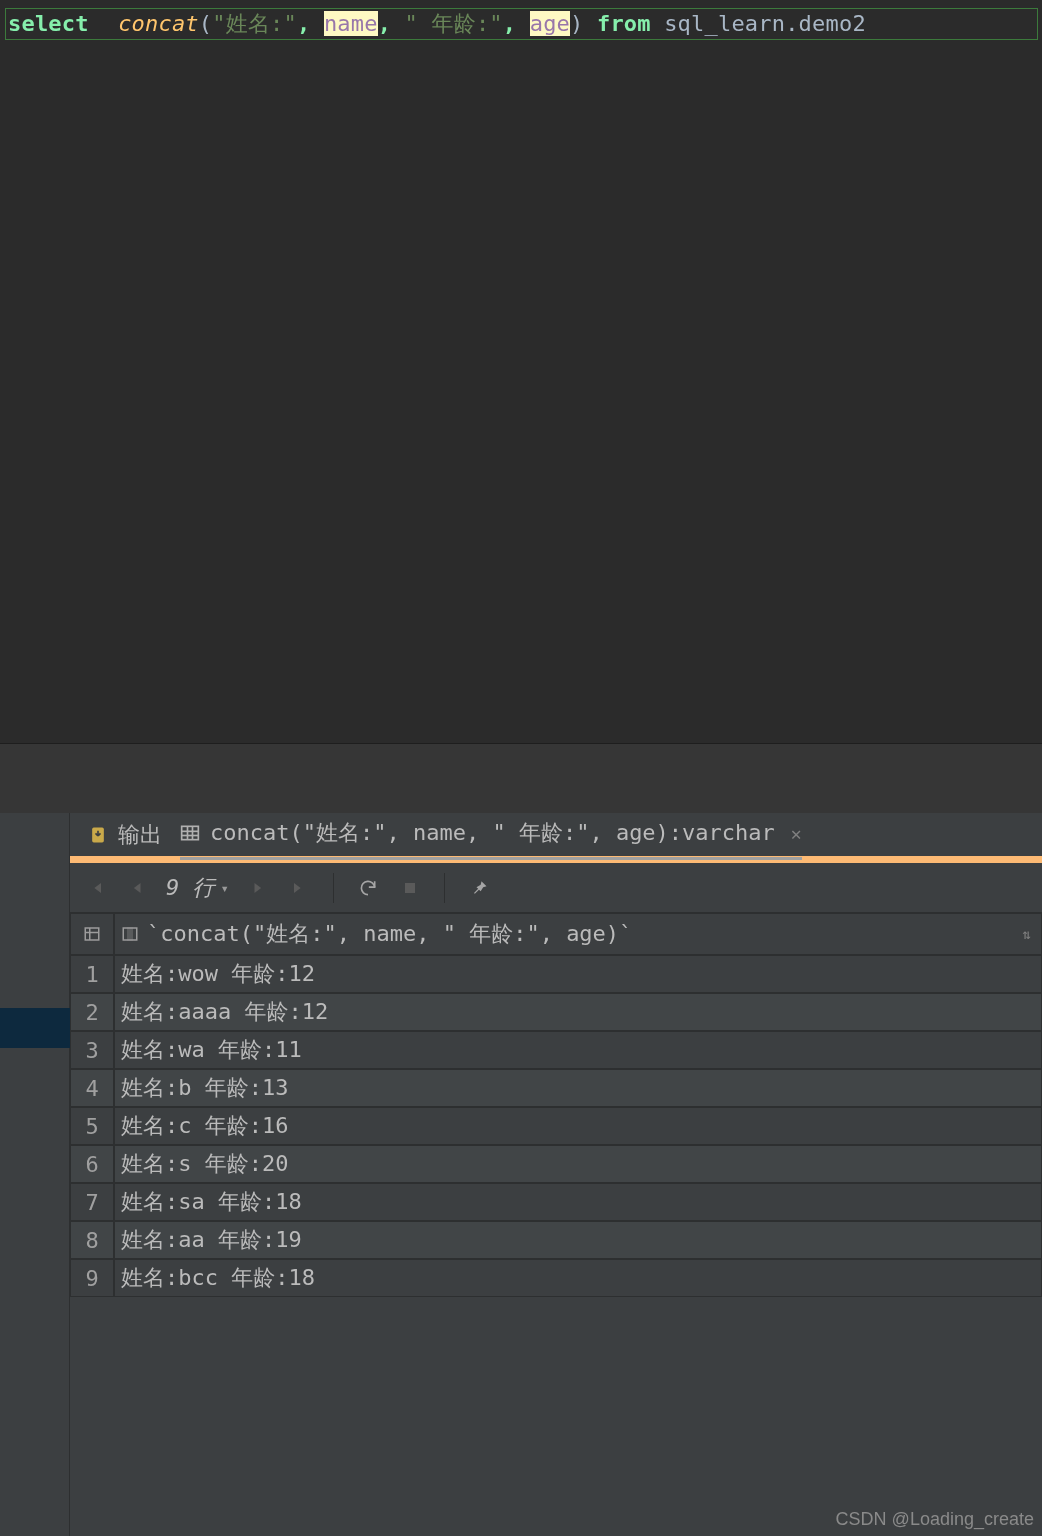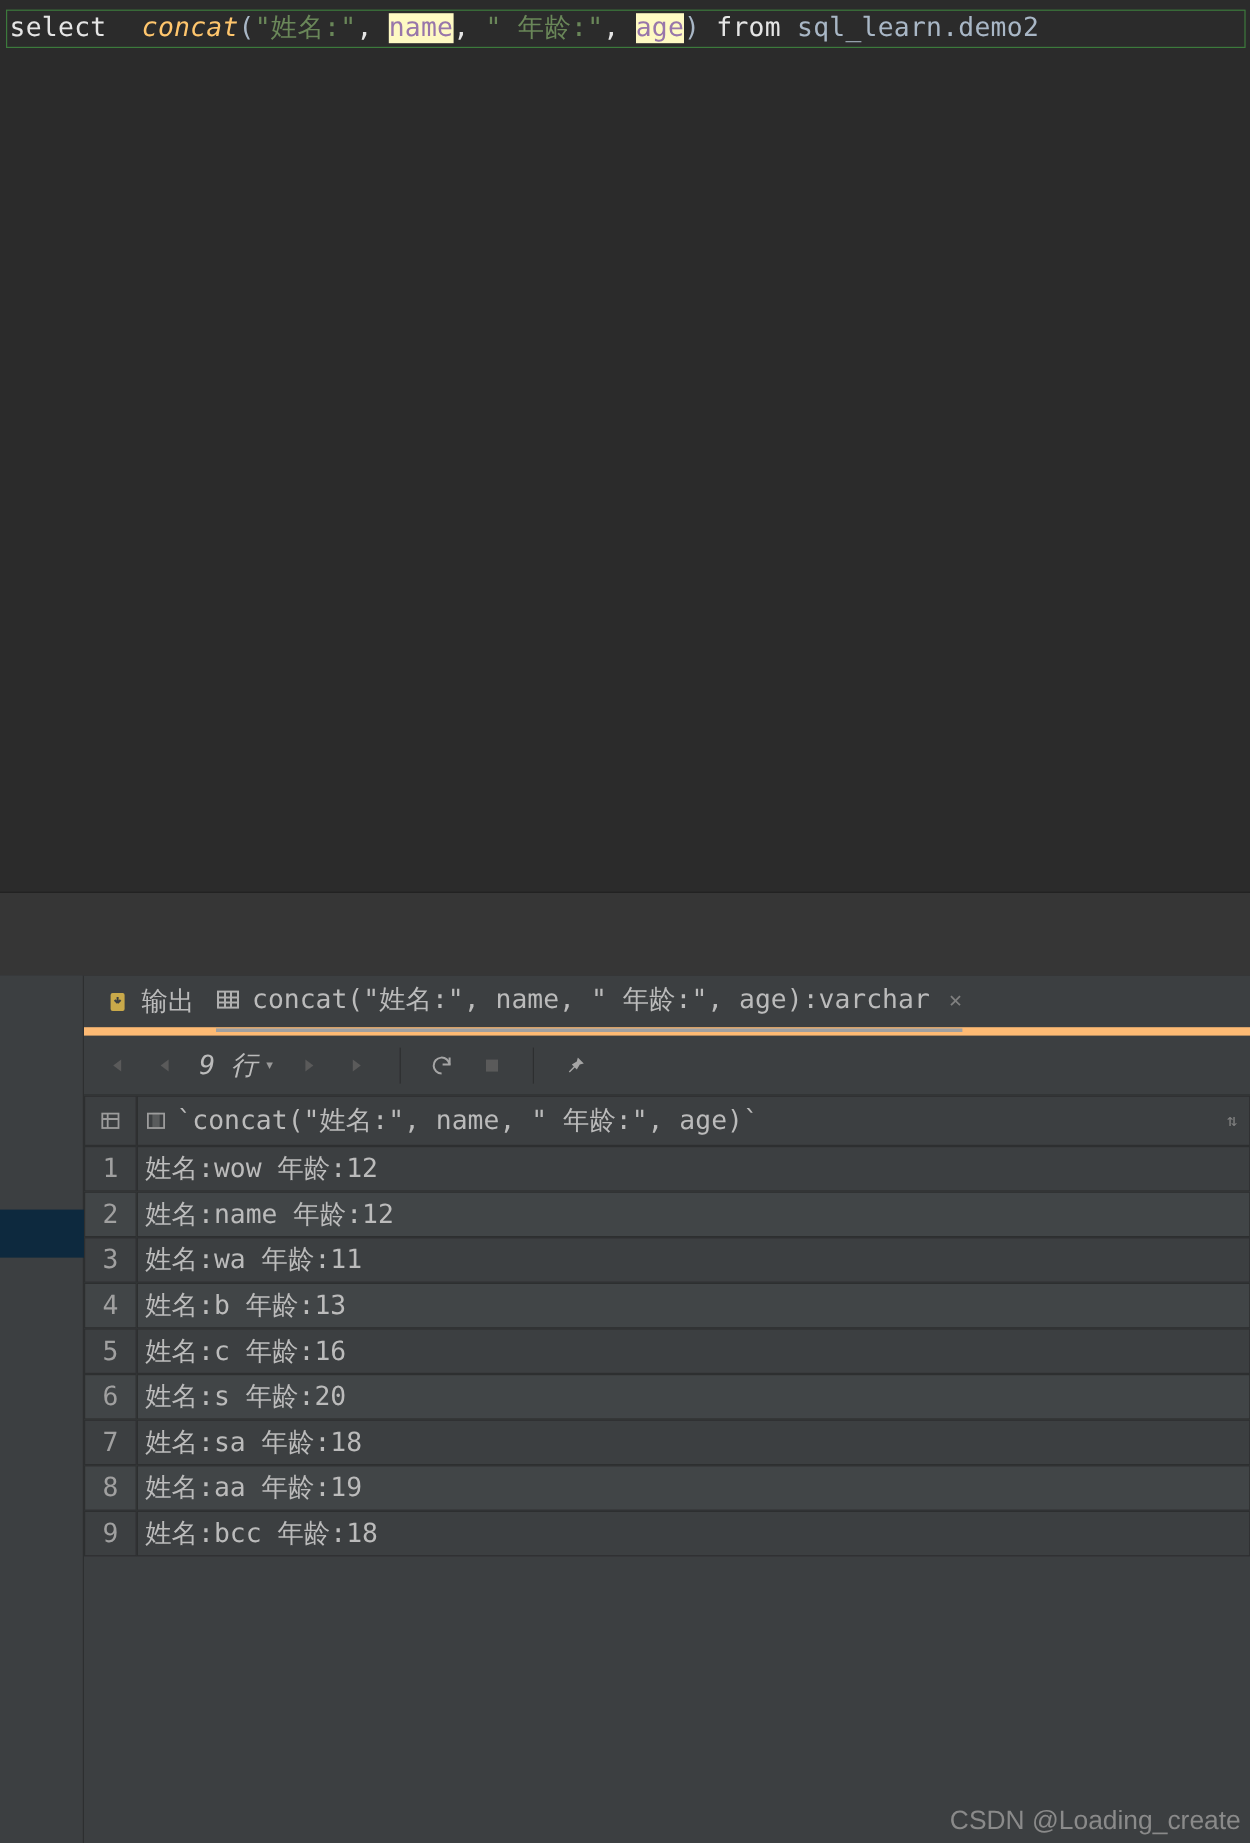--- a/index.html
+++ b/index.html
@@ -25,21 +25,21 @@
     right: 4px;
     height: 32px;
     border: 1px solid #3c7a3c;
     background: #2b2b2b;
     font-size: 22px;
     line-height: 30px;
     white-space: pre;
     padding-left: 2px;
     letter-spacing: 0.2px;
   }
-  .kw   { color: #e5e5e5; }
+  .kw   { color: #86efac; font-weight: bold; }
   .fn   { color: #ffc66d; font-style: italic; margin-left: 16px; }
   .str  { color: #6a8759; }
   .id   { color: #9876aa; }
   .pn   { color: #a9b7c6; }
   .tbl  { color: #a9b7c6; }
   
   .hl   { background: #fef9c3; }
 
   
   .band {
@@ -153,21 +153,21 @@
     padding-left:6px;
     font-size:22px;
     font-family:"Menlo","Consolas",monospace;
     color:#bbbbbb;
     white-space:pre;
   }
 
   .watermark {
     position:absolute;
     right:8px; bottom:6px;
-    font-size:22px;
+    font-size:18px;
     color:#8a8a8a;
     font-family: Arial, sans-serif;
   }
 </style>
 </head>
 <body>
 
 <div class="editor-area">
   <div class="sql-line"><span class="kw">select</span><span> </span><span class="fn">concat</span><span class="pn">(</span><span class="str">"姓名:"</span><span class="kw">,</span><span> </span><span class="id hl">name</span><span class="kw">,</span><span> </span><span class="str">" 年龄:"</span><span class="kw">,</span><span> </span><span class="id hl">age</span><span class="pn">)</span><span> </span><span class="kw">from</span><span> </span><span class="tbl">sql_learn.demo2</span></div>
 </div>
@@ -271,21 +271,21 @@
         <span class="sorter">⇅</span>
       </div>
     </div>
     <div class="grid-body" id="grid-body">
         <div class="grid-row">
           <div class="rownum">1</div>
           <div class="cell">姓名:wow 年龄:12</div>
         </div>
         <div class="grid-row">
           <div class="rownum">2</div>
-          <div class="cell">姓名:name 年龄:12</div>
+          <div class="cell">姓名:aaaa 年龄:12</div>
         </div>
         <div class="grid-row">
           <div class="rownum">3</div>
           <div class="cell">姓名:wa 年龄:11</div>
         </div>
         <div class="grid-row">
           <div class="rownum">4</div>
           <div class="cell">姓名:b 年龄:13</div>
         </div>
         <div class="grid-row">

